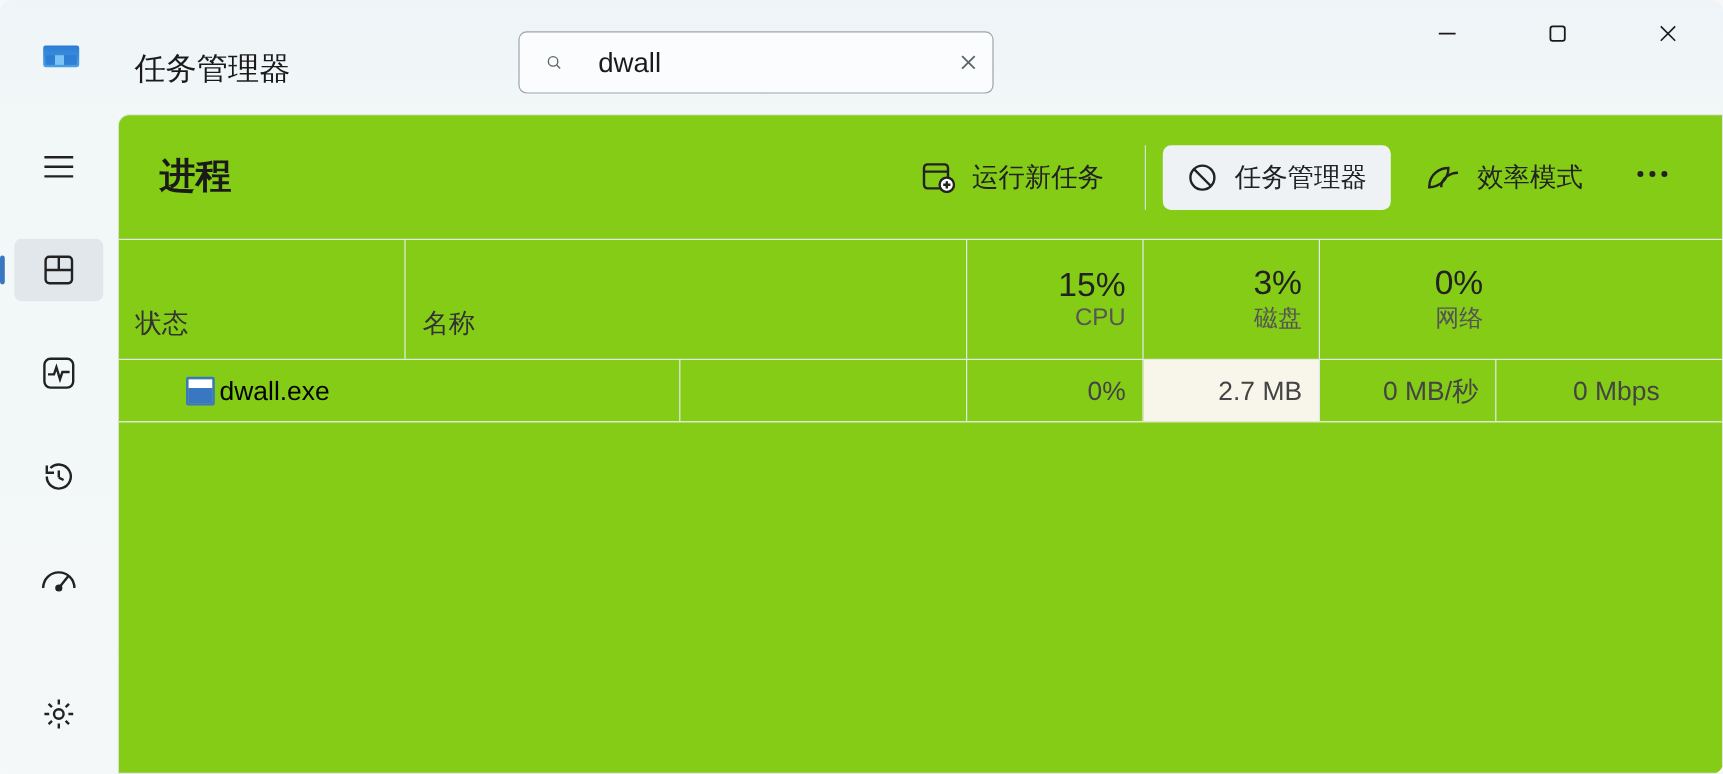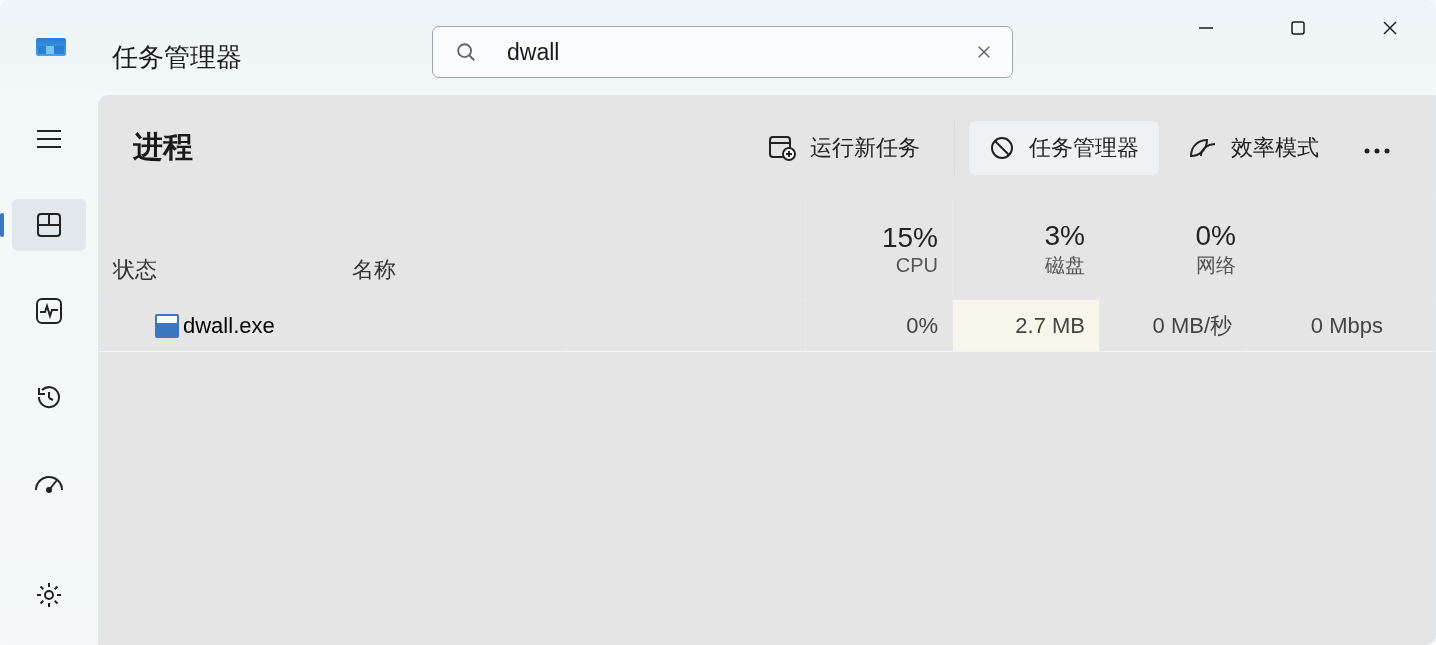--- a/index.html
+++ b/index.html
@@ -3,40 +3,40 @@
   <meta charset="utf-8">
   <style>
     * { box-sizing: border-box; margin: 0; padding: 0; }
     body { font-family: "Segoe UI", "Microsoft YaHei", sans-serif; background: #f6f8fa; width: 1436px; height: 645px; overflow: hidden; border-radius: 10px; }
 
     .titlebar { height: 95px; display: flex; align-items: flex-start; position: relative; background: linear-gradient(180deg,#eef4f7 0%, #f2f7f8 100%); }
     .app-icon { width: 30px; height: 18px; margin: 38px 0 0 36px; background: linear-gradient(#2b7cd3,#4aa0e6); position: relative; border-radius: 2px; }
     .app-icon::before { content:""; position:absolute; bottom:2px; left:2px; right:2px; height:8px; background:linear-gradient(90deg,#2b7cd3 30%,#7fc8f8 30% 60%,#2b7cd3 60%); opacity:0.9; }
     .app-title { font-size: 26px; margin: 40px 0 0 46px; color:#1a1a1a;}
 
-    .searchbox { position: absolute; left: 432px; top: 26px; width: 581px; height: 52px; background: #fafcfd; border: 1px solid #9aa6ac; border-radius: 7px; display:flex; align-items:center; }
+    .searchbox { position: absolute; left: 432px; top: 26px; width: 396px; height: 52px; background: #fafcfd; border: 1px solid #9aa6ac; border-radius: 7px; display:flex; align-items:center; }
     .searchbox svg.search { margin-left: 22px; }
     .searchbox input { border:none; background:transparent; outline:none; font-size: 23px; margin-left: 30px; flex:1; color:#1a1a1a;}
     .searchbox .clear { width: 40px; height: 40px; display:flex; align-items:center; justify-content:center; margin-right: 8px; cursor:pointer;}
 
     .win-controls { position:absolute; right: 0; top: 0; display:flex; }
     .win-btn { width: 92px; height: 55px; display:flex; align-items:center; justify-content:center; }
 
     .layout { display:flex; height: calc(100% - 95px); }
     .sidebar { width: 98px; display:flex; flex-direction:column; align-items:center; padding-top: 18px; gap: 34px; position:relative; background: linear-gradient(180deg,#f2f7f8,#f4f8f9);}
     .side-btn { width: 74px; height: 52px; border-radius: 6px; display:flex; align-items:center; justify-content:center; position:relative;}
     .side-btn.active { background:#e1e7ea; }
     .side-btn.active::before { content:""; position:absolute; left:-12px; top:14px; bottom:14px; width:4px; background:#3a77c2; border-radius:2px;}
     .side-settings { margin-top:auto; margin-bottom: 24px;}
 
-    .main { flex:1; background:#e5e5e5; border-top-left-radius: 10px; border:1px solid #e3e7e9; overflow:hidden; display:flex; flex-direction:column; }
+    .main { flex:1; background:#84cc16; border-top-left-radius: 10px; border:1px solid #e3e7e9; overflow:hidden; display:flex; flex-direction:column; }
 
     .toolbar { height: 104px; display:flex; align-items:center; padding: 0 28px 0 34px; border-bottom:1px solid #e6e9eb;}
     .toolbar h2 { font-size: 30px; font-weight:600; color:#1a1a1a; }
-    .toolbar .btns { margin-left:auto; display:flex; align-items:flex-end; gap: 8px;}
+    .toolbar .btns { margin-left:auto; display:flex; align-items:flex-start; gap: 8px;}
     .pill { display:flex; align-items:center; gap:14px; padding: 12px 20px; border-radius:7px; font-size:22px; color:#222;}
     .pill.active { background:#eef2f4;}
     .vdiv { width:1px; height:54px; background:#d6dcdf; margin: 0 6px;}
     .more { width:60px; height:48px; display:flex; align-items:center; justify-content:center; border-radius:7px;}
 
     .headrow { display:flex; height: 100px; border-bottom:1px solid #e6e9eb; }
     .col { border-right:1px solid #e6e9eb; display:flex; flex-direction:column; justify-content:center; padding: 0 14px;}
     .col:last-child { border-right:none;}
     .c-name { width: 468px; justify-content:flex-end; padding-bottom:14px;}
     .c-status { width: 239px; justify-content:flex-end; padding-bottom:14px;}

